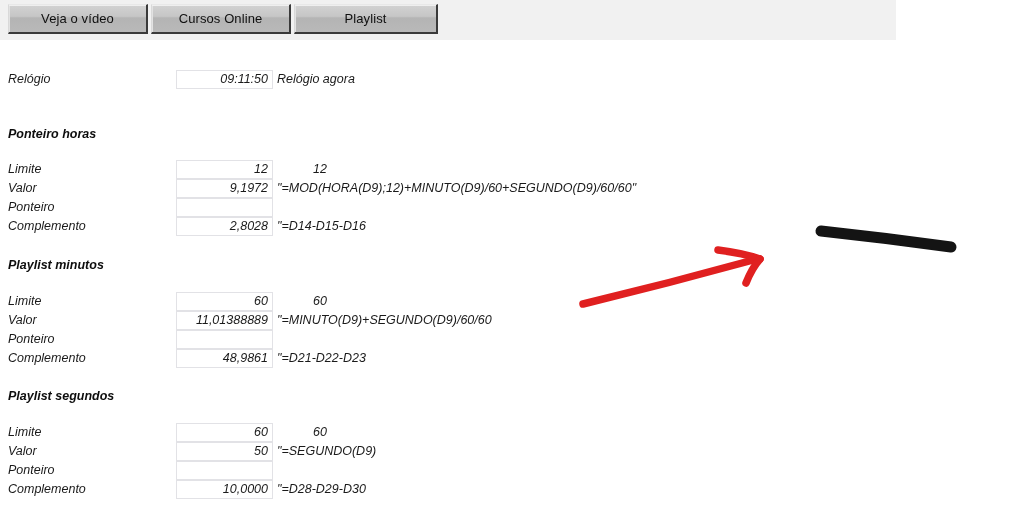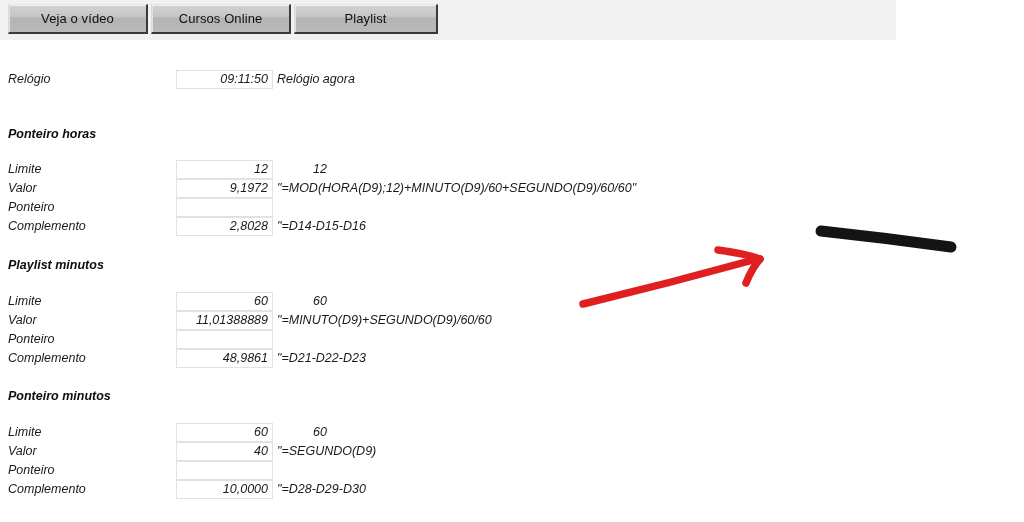--- a/index.html
+++ b/index.html
@@ -188,30 +188,30 @@
     <span class="row-label">Ponteiro</span>
     <div class="cell"></div>
     <span class="note"></span>
   </div>
   <div class="row" style="top:309px;">
     <span class="row-label">Complemento</span>
     <div class="cell">48,9861</div>
     <span class="note">"=D21-D22-D23</span>
   </div>
 
-  <div class="section-title" style="top:347px;">Ponteiro minutos</div>
+  <div class="section-title" style="top:347px;">Playlist segundos</div>
 
   <div class="row" style="top:383px;">
     <span class="row-label">Limite</span>
     <div class="cell">60</div>
     <span class="note-center">60</span>
   </div>
   <div class="row" style="top:402px;">
     <span class="row-label">Valor</span>
-    <div class="cell">40</div>
+    <div class="cell">50</div>
     <span class="note">"=SEGUNDO(D9)</span>
   </div>
   <div class="row" style="top:421px;">
     <span class="row-label">Ponteiro</span>
     <div class="cell"></div>
     <span class="note"></span>
   </div>
   <div class="row" style="top:440px;">
     <span class="row-label">Complemento</span>
     <div class="cell">10,0000</div>

